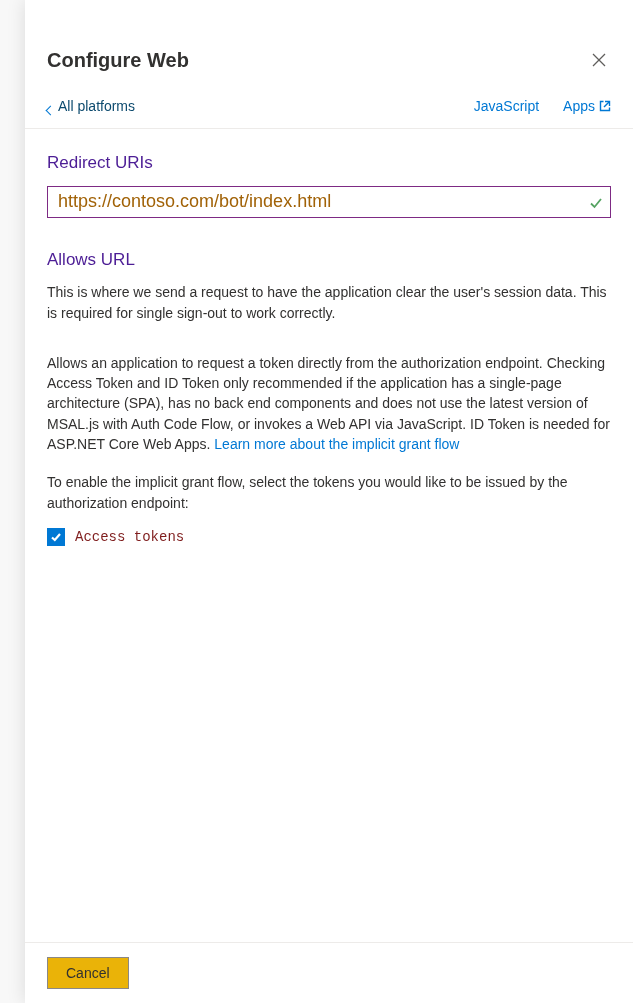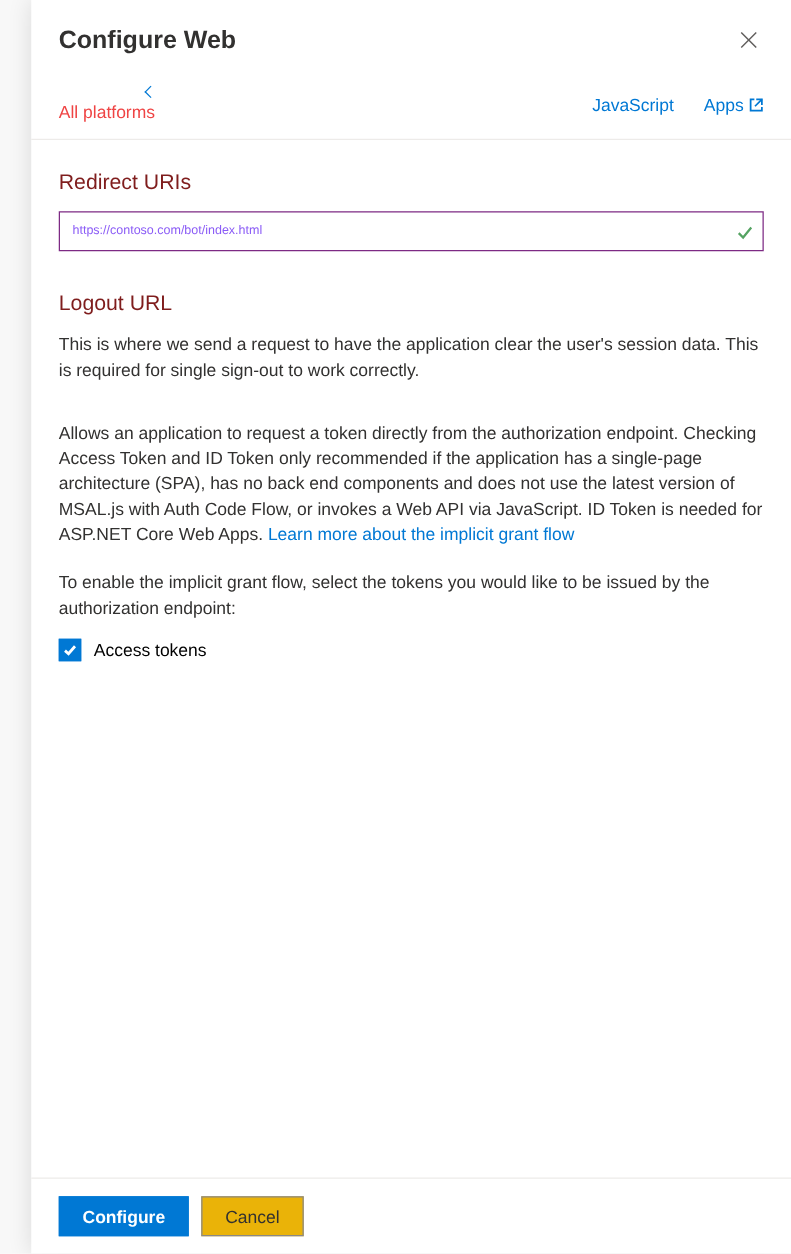--- a/index.html
+++ b/index.html
@@ -20,20 +20,21 @@
   background: #fff;
   box-shadow: 0 0 18px rgba(0,0,0,0.12);
   display: flex;
   flex-direction: column;
 }
 .panel-header {
   display: flex;
   align-items: center;
   justify-content: space-between;
   padding: 18px 20px 14px 22px;
+  margin-top: 28px;
 }
 .panel-title {
   font-size: 20px;
   font-weight: 600;
   color: #323130;
 }
 .close-btn {
   font-size: 18px;
   color: #605e5c;
   cursor: pointer;
@@ -44,27 +45,26 @@
   justify-content: center;
 }
 .topbar {
   display: flex;
   align-items: center;
   justify-content: space-between;
   padding: 10px 22px 14px 22px;
   border-bottom: 1px solid #edebe9;
 }
 .back-link {
-  color: #ef4444;
+  color: #0c4a6e;
   font-size: 14px;
   cursor: pointer;
   display: flex;
   align-items: flex-end;
   gap: 4px;
-  flex-direction: column;
 }
 .chev-left {
   display: inline-block;
   width: 7px;
   height: 7px;
   border-left: 1.5px solid #0078d4;
   border-bottom: 1.5px solid #0078d4;
   transform: rotate(45deg);
 }
 .top-links {
@@ -89,43 +89,43 @@
 .content {
   flex: 1;
   padding: 22px 22px 0 22px;
   overflow-y: auto;
   font-size: 14px;
   line-height: 1.45;
 }
 .section-title {
   font-size: 17px;
   font-weight: 400;
-  color: #7f1d1d;
+  color: #4c1d95;
   margin-bottom: 10px;
 }
 .desc {
   color: #323130;
   margin-bottom: 10px;
 }
 .desc a, .desc .inline-link {
   color: #0078d4;
   cursor: pointer;
 }
 .input-row {
   position: relative;
   margin-bottom: 30px;
 }
 .text-input {
   width: 100%;
   height: 32px;
   border: 1px solid #8a8886;
   padding: 0 30px 0 10px;
-  font-size: 10px;
+  font-size: 18px;
   font-family: inherit;
-  color: #8b5cf6;
+  color: #a16207;
 }
 .text-input.valid {
   border-color: #7d2a84;
 }
 .text-input::placeholder {
   color: #a19f9d;
 }
 .valid-icon {
   position: absolute;
   right: 8px;
@@ -158,21 +158,22 @@
   cursor: pointer;
 }
 .checkbox svg {
   width: 12px;
   height: 12px;
   stroke: #fff;
   fill: none;
   stroke-width: 2.2;
 }
 .checkbox-label {
-  color: #000000;
+  color: #7f1d1d;
+  font-family: Liberation Mono, monospace;
 }
 .footer {
   border-top: 1px solid #edebe9;
   padding: 14px 22px;
   display: flex;
   gap: 10px;
 }
 .btn {
   height: 32px;
   padding: 0 18px;
@@ -235,21 +236,21 @@
         <input type="text" class="text-input valid" value="https://contoso.com/bot/index.html" style="">
         <span class="valid-icon">
           <svg viewBox="0 0 14 14">
               <polyline points="2,7.5 5.5,11 12,3"></polyline>
             </svg>
         </span>
       </div>
     </div>
 
     <div class="section">
-      <div class="section-title">Logout URL</div>
+      <div class="section-title">Allows URL</div>
       <div class="desc">This is where we send a request to have the application clear the user's session data. This is required for single sign-out to work correctly.</div>
     </div>
 
     <div class="section">
       <div class="desc">
         <span>Allows an application to request a token directly from the authorization endpoint. Checking Access Token and ID Token only recommended if the application has a single-page architecture (SPA), has no back end components and does not use the latest version of MSAL.js with Auth Code Flow, or invokes a Web API via JavaScript. ID Token is needed for ASP.NET Core Web Apps. </span><span class="inline-link">Learn more about the implicit grant flow</span>
       </div>
       <div class="spacer"></div>
       <div class="desc">To enable the implicit grant flow, select the tokens you would like to be issued by the authorization endpoint:</div>
 
@@ -260,17 +261,16 @@
             </svg>
         </div>
         <span class="checkbox-label">Access tokens</span>
       </div>
 
     </div>
 
   </div>
 
   <div class="footer">
-    <button class="btn primary">Configure</button>
     <button class="btn">Cancel</button>
   </div>
 
 </div>
 
 </body></html>

